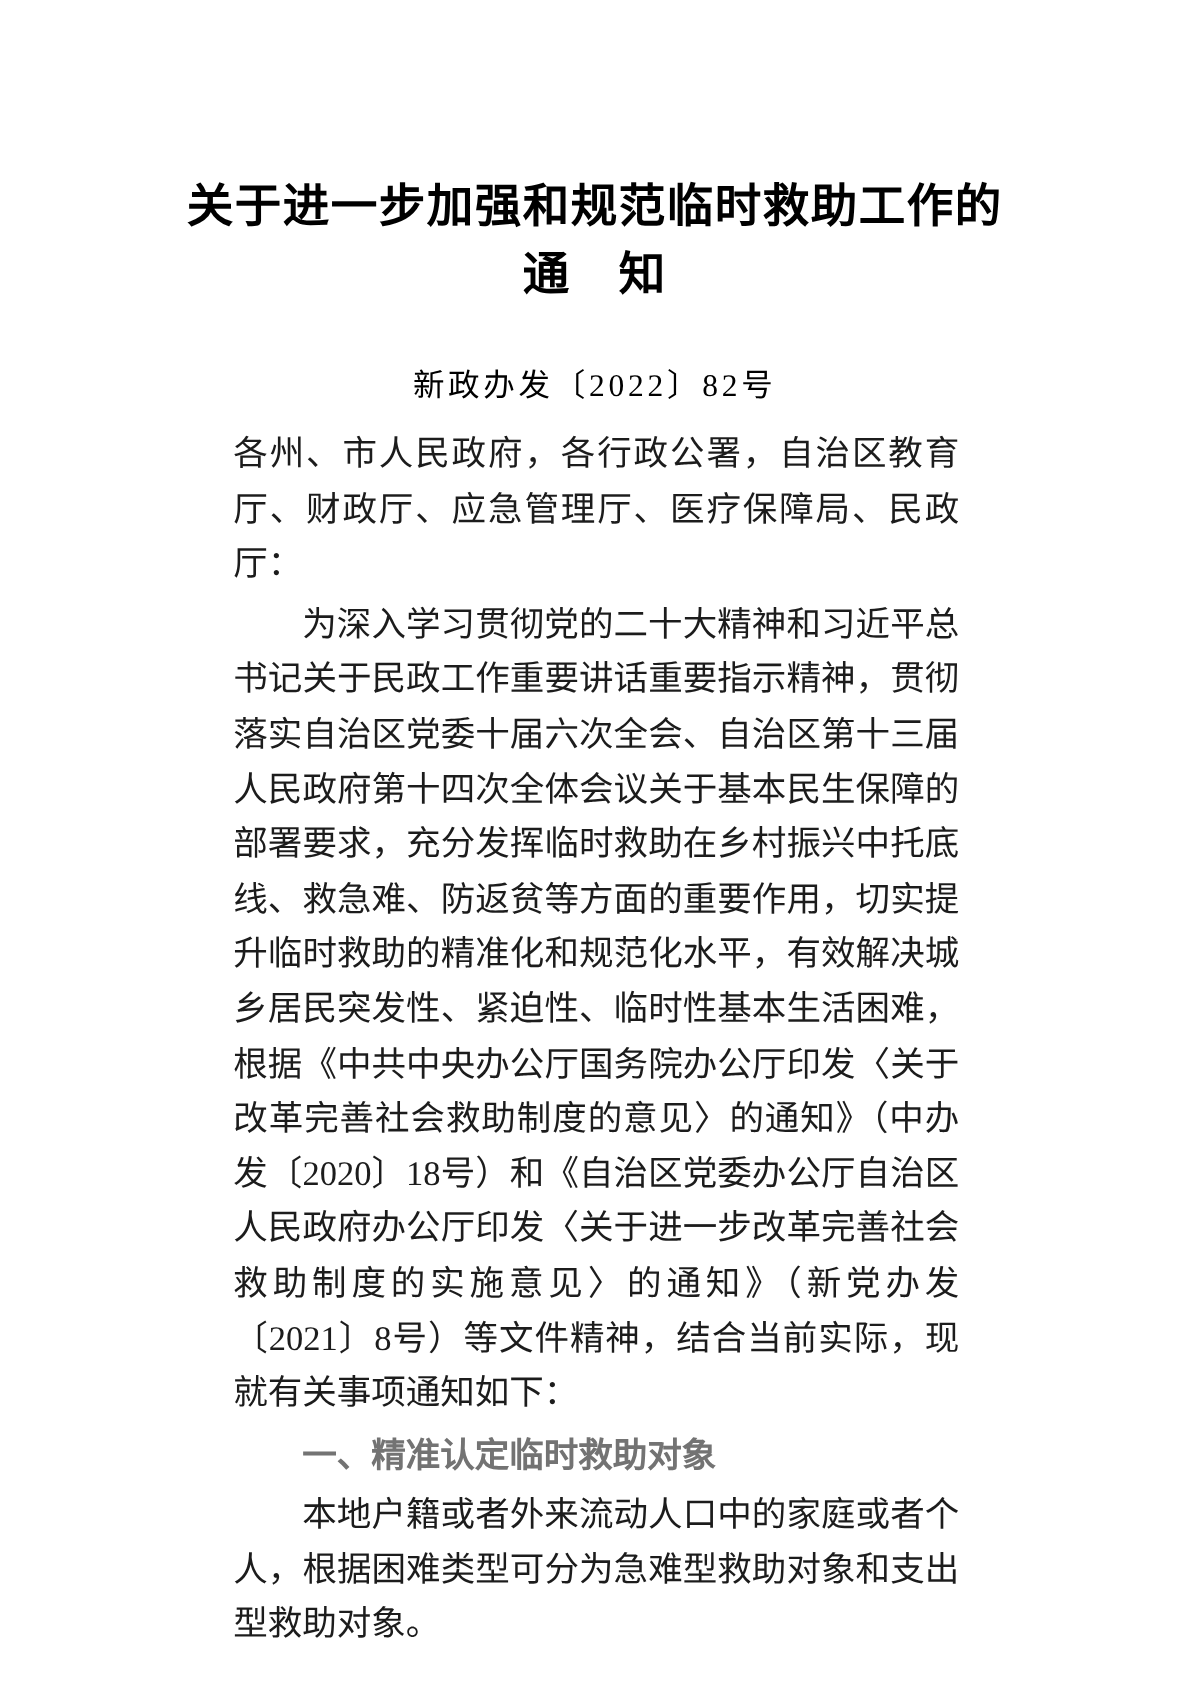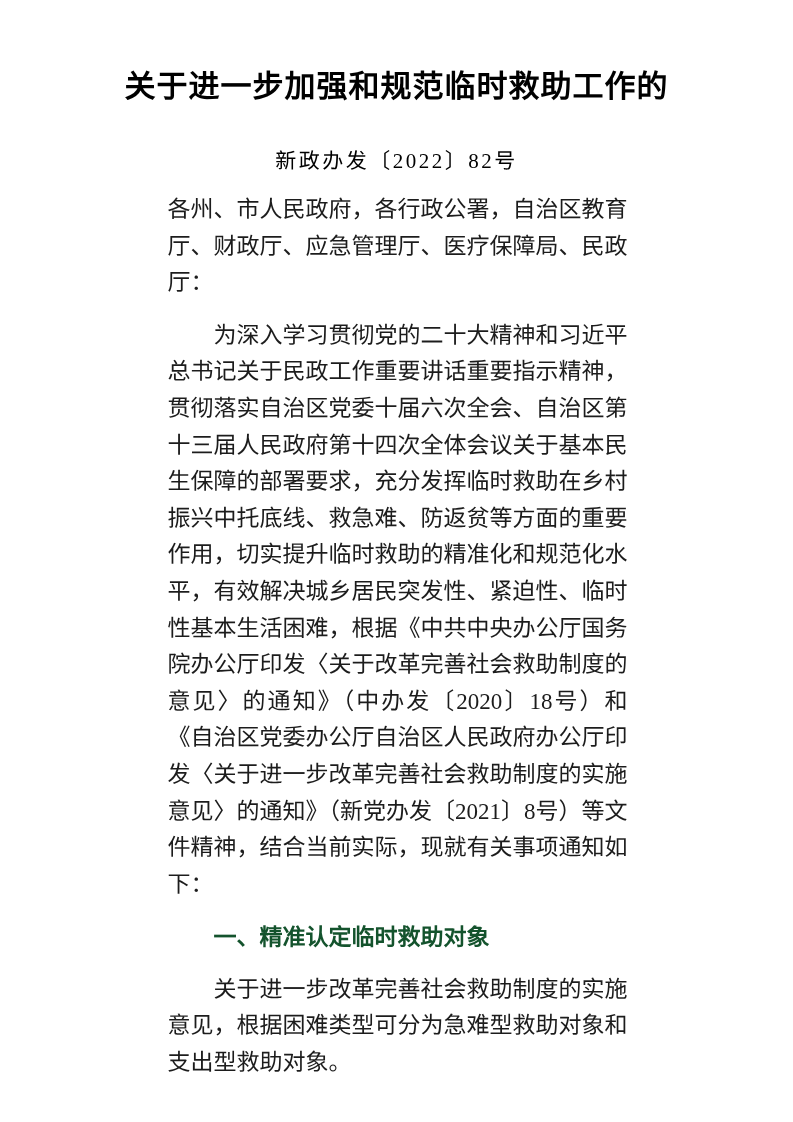--- a/index.html
+++ b/index.html
@@ -7,21 +7,21 @@
     padding: 0;
     background: #ffffff;
   }
   .page {
     position: relative;
     width: 726px;
     height: 1122px;
     margin: 0 auto;
     background: #ffffff;
     box-sizing: border-box;
-    padding-top: 64px;
+    padding-top: 115px;
     overflow: hidden;
     font-family: "Liberation Serif", "DejaVu Serif", serif;
     color: #1c1c1c;
   }
   .doc-title {
     margin: 0 40px;
     text-align: center;
     font-size: 31px;
     font-weight: 700;
     line-height: 45px;
@@ -41,43 +41,44 @@
   }
   .doc-body {
     margin: 13px 116px 0 118px; 
     font-size: 23px;
     line-height: 36.6px;
     text-align: justify;
     text-justify: inter-ideograph;
     color: #1c1c1c;
   }
   .para {
-    margin: 16px;
+    margin: 4px;
     text-indent: 2em;
   }
   .para--salutation {
     text-indent: 0;
   }
   .para--heading {
     font-family: "Liberation Sans", "DejaVu Sans", sans-serif;
     font-weight: 700;
-    color: #14532d;
+    color: #737373;
   }
 </style>
 </head>
 <body>
 
 <div class="page">
 
   <h1 class="doc-title">
     <span class="title-line">关于进一步加强和规范临时救助工作的</span>
+    <span class="title-line">通　知</span>
   </h1>
 
   <div class="doc-number">新政办发〔2022〕82号</div>
 
   <div class="doc-body">
     <p class="para para--salutation">各州、市人民政府，各行政公署，自治区教育厅、财政厅、应急管理厅、医疗保障局、民政厅：</p>
     <p class="para">为深入学习贯彻党的二十大精神和习近平总书记关于民政工作重要讲话重要指示精神，贯彻落实自治区党委十届六次全会、自治区第十三届人民政府第十四次全体会议关于基本民生保障的部署要求，充分发挥临时救助在乡村振兴中托底线、救急难、防返贫等方面的重要作用，切实提升临时救助的精准化和规范化水平，有效解决城乡居民突发性、紧迫性、临时性基本生活困难，根据《中共中央办公厅国务院办公厅印发〈关于改革完善社会救助制度的意见〉的通知》（中办发〔2020〕18号）和《自治区党委办公厅自治区人民政府办公厅印发〈关于进一步改革完善社会救助制度的实施意见〉的通知》（新党办发〔2021〕8号）等文件精神，结合当前实际，现就有关事项通知如下：</p>
     <p class="para para--heading">一、精准认定临时救助对象</p>
-    <p class="para">关于进一步改革完善社会救助制度的实施意见，根据困难类型可分为急难型救助对象和支出型救助对象。</p>
+    <p class="para">本地户籍或者外来流动人口中的家庭或者个人，根据困难类型可分为急难型救助对象和支出型救助对象。</p>
   </div>
 
 </div>
 
 </body></html>

